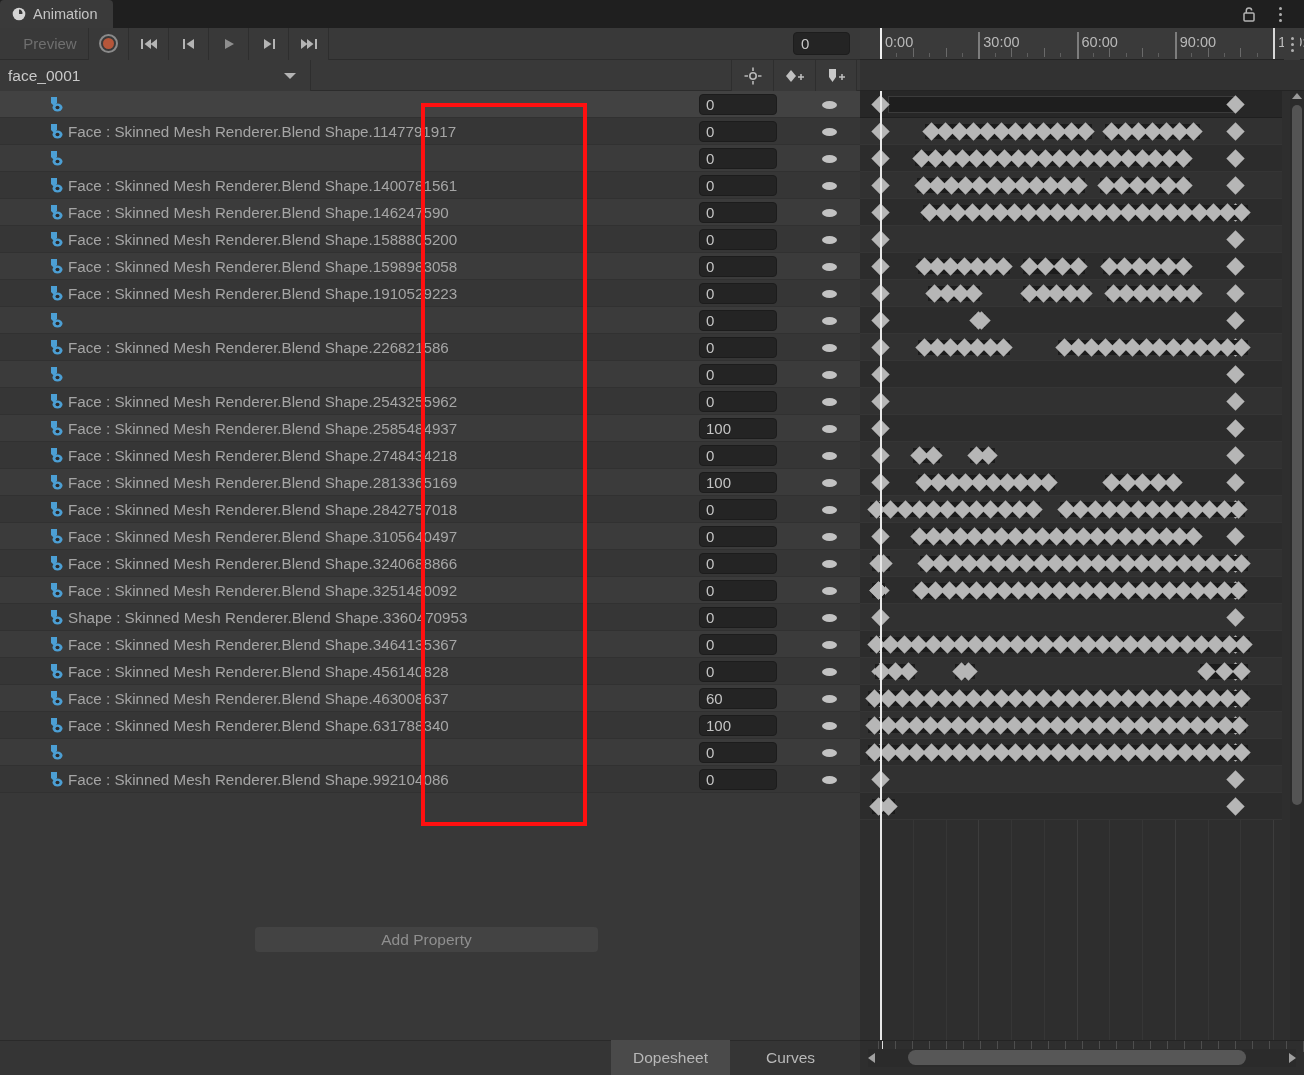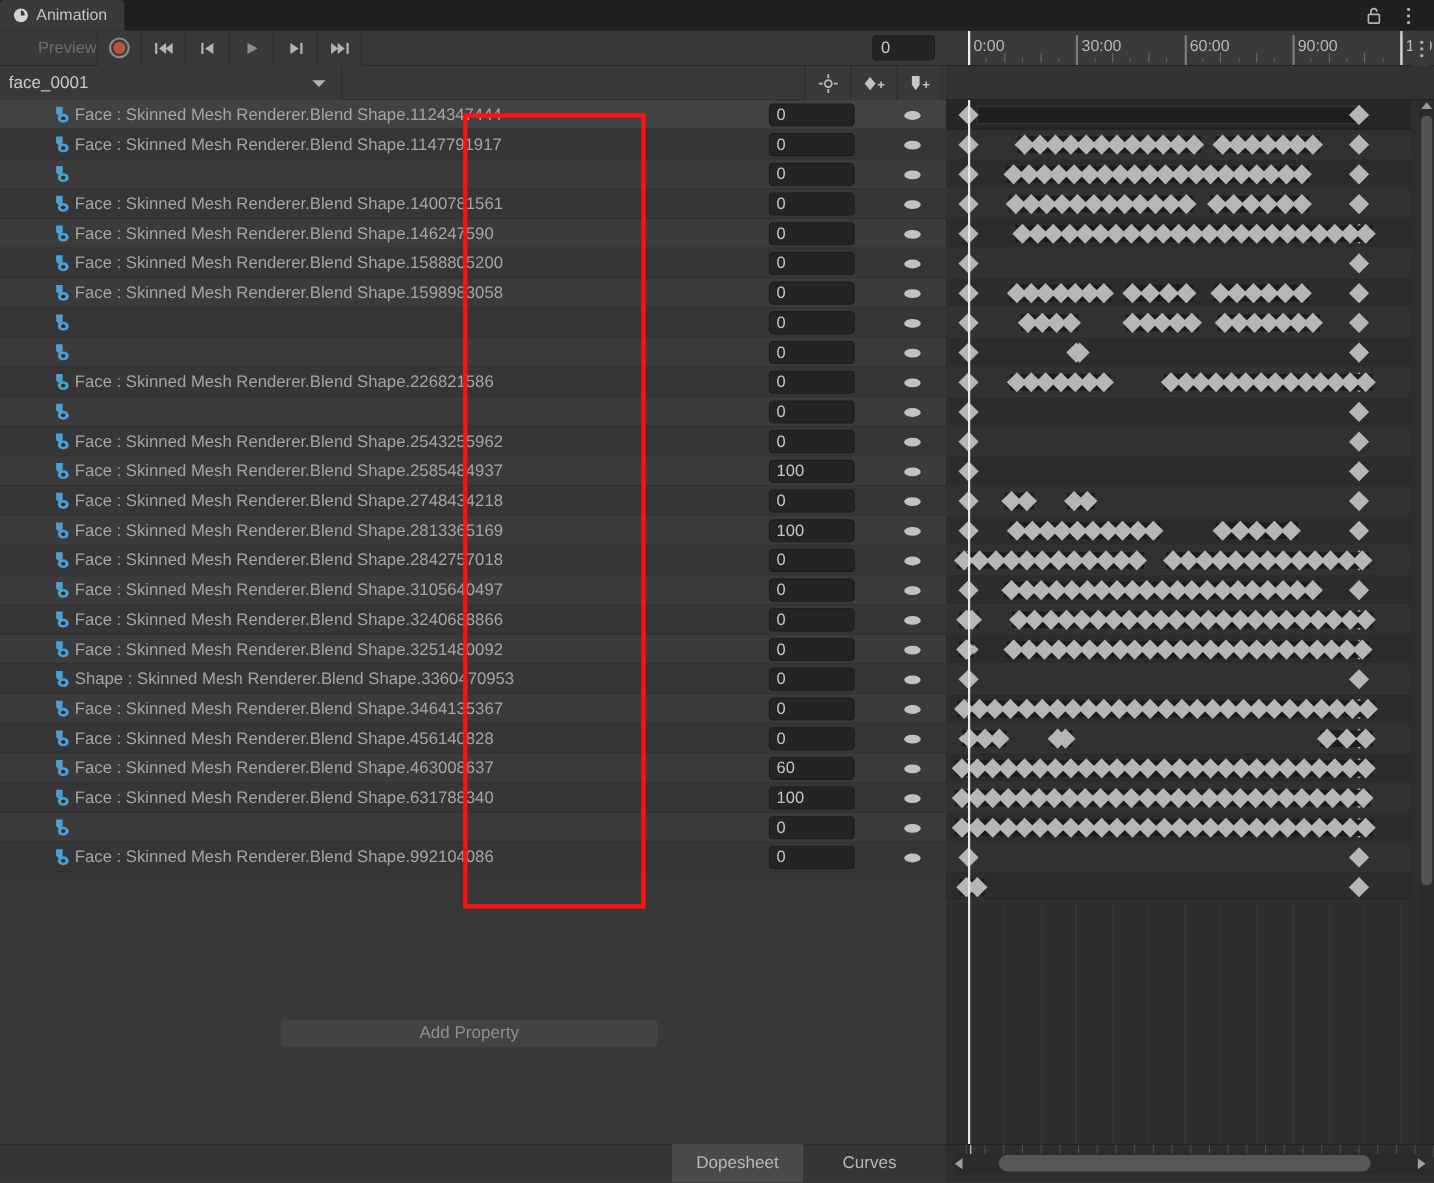--- a/index.html
+++ b/index.html
@@ -40,21 +40,21 @@
   }
   .kebab i { width: 3px; height: 3px; border-radius: 50%; background: #b0b0b0; display:block; }
 
   
   .ctrlrow {
     position: absolute; left: 0; top: 28px; width: 860px; height: 32px;
     background: #393939; border-bottom: 1px solid #2c2c2c;
     display: flex; align-items: center;
   }
   .preview-label {
-    width: 88px; text-align: right; padding-left: 12px;
+    width: 88px; text-align: center; padding-left: 12px;
     color: #6f6f6f; font-size: 15px;
   }
   .sep { width: 1px; height: 32px; background: #2e2e2e; }
   .tbtn {
     width: 39px; height: 32px; display: flex;
     align-items: center; justify-content: center;
     background: #393939;
   }
   .rec-outer {
     width: 19px; height: 19px; border-radius: 50%;
@@ -363,21 +363,20 @@
   </div>
 
   <div class="leftpane">
     <div id="proprows">
         <div class="proprow first">
           <span class="prop-icon"><svg width="17" height="17" viewBox="0 0 17 17">
               <path d="M3 1 h6 v6 l-3 3 l-3 -3 Z" fill="#4c9fd4"></path>
               <ellipse cx="9.5" cy="11.5" rx="5" ry="4" fill="#4c9fd4"></ellipse>
               <ellipse cx="9.5" cy="11.5" rx="2" ry="1.7" fill="#2b2b2b"></ellipse>
             </svg></span>
-          <span class="prop-label">Face : Skinned Mesh Renderer.Blend Shape.1124347444</span>
           <span class="valfield">0</span>
           <span class="curvedot"></span>
         </div>
         <div class="proprow even">
           <span class="prop-icon"><svg width="17" height="17" viewBox="0 0 17 17">
               <path d="M3 1 h6 v6 l-3 3 l-3 -3 Z" fill="#4c9fd4"></path>
               <ellipse cx="9.5" cy="11.5" rx="5" ry="4" fill="#4c9fd4"></ellipse>
               <ellipse cx="9.5" cy="11.5" rx="2" ry="1.7" fill="#2b2b2b"></ellipse>
             </svg></span>
           <span class="prop-label">Face : Skinned Mesh Renderer.Blend Shape.1147791917</span>
@@ -432,20 +431,21 @@
           <span class="prop-label">Face : Skinned Mesh Renderer.Blend Shape.1598983058</span>
           <span class="valfield">0</span>
           <span class="curvedot"></span>
         </div>
         <div class="proprow even">
           <span class="prop-icon"><svg width="17" height="17" viewBox="0 0 17 17">
               <path d="M3 1 h6 v6 l-3 3 l-3 -3 Z" fill="#4c9fd4"></path>
               <ellipse cx="9.5" cy="11.5" rx="5" ry="4" fill="#4c9fd4"></ellipse>
               <ellipse cx="9.5" cy="11.5" rx="2" ry="1.7" fill="#2b2b2b"></ellipse>
             </svg></span>
+          <span class="prop-label">Face : Skinned Mesh Renderer.Blend Shape.1910529223</span>
           <span class="valfield">0</span>
           <span class="curvedot"></span>
         </div>
         <div class="proprow odd">
           <span class="prop-icon"><svg width="17" height="17" viewBox="0 0 17 17">
               <path d="M3 1 h6 v6 l-3 3 l-3 -3 Z" fill="#4c9fd4"></path>
               <ellipse cx="9.5" cy="11.5" rx="5" ry="4" fill="#4c9fd4"></ellipse>
               <ellipse cx="9.5" cy="11.5" rx="2" ry="1.7" fill="#2b2b2b"></ellipse>
             </svg></span>
           <span class="valfield">0</span>

